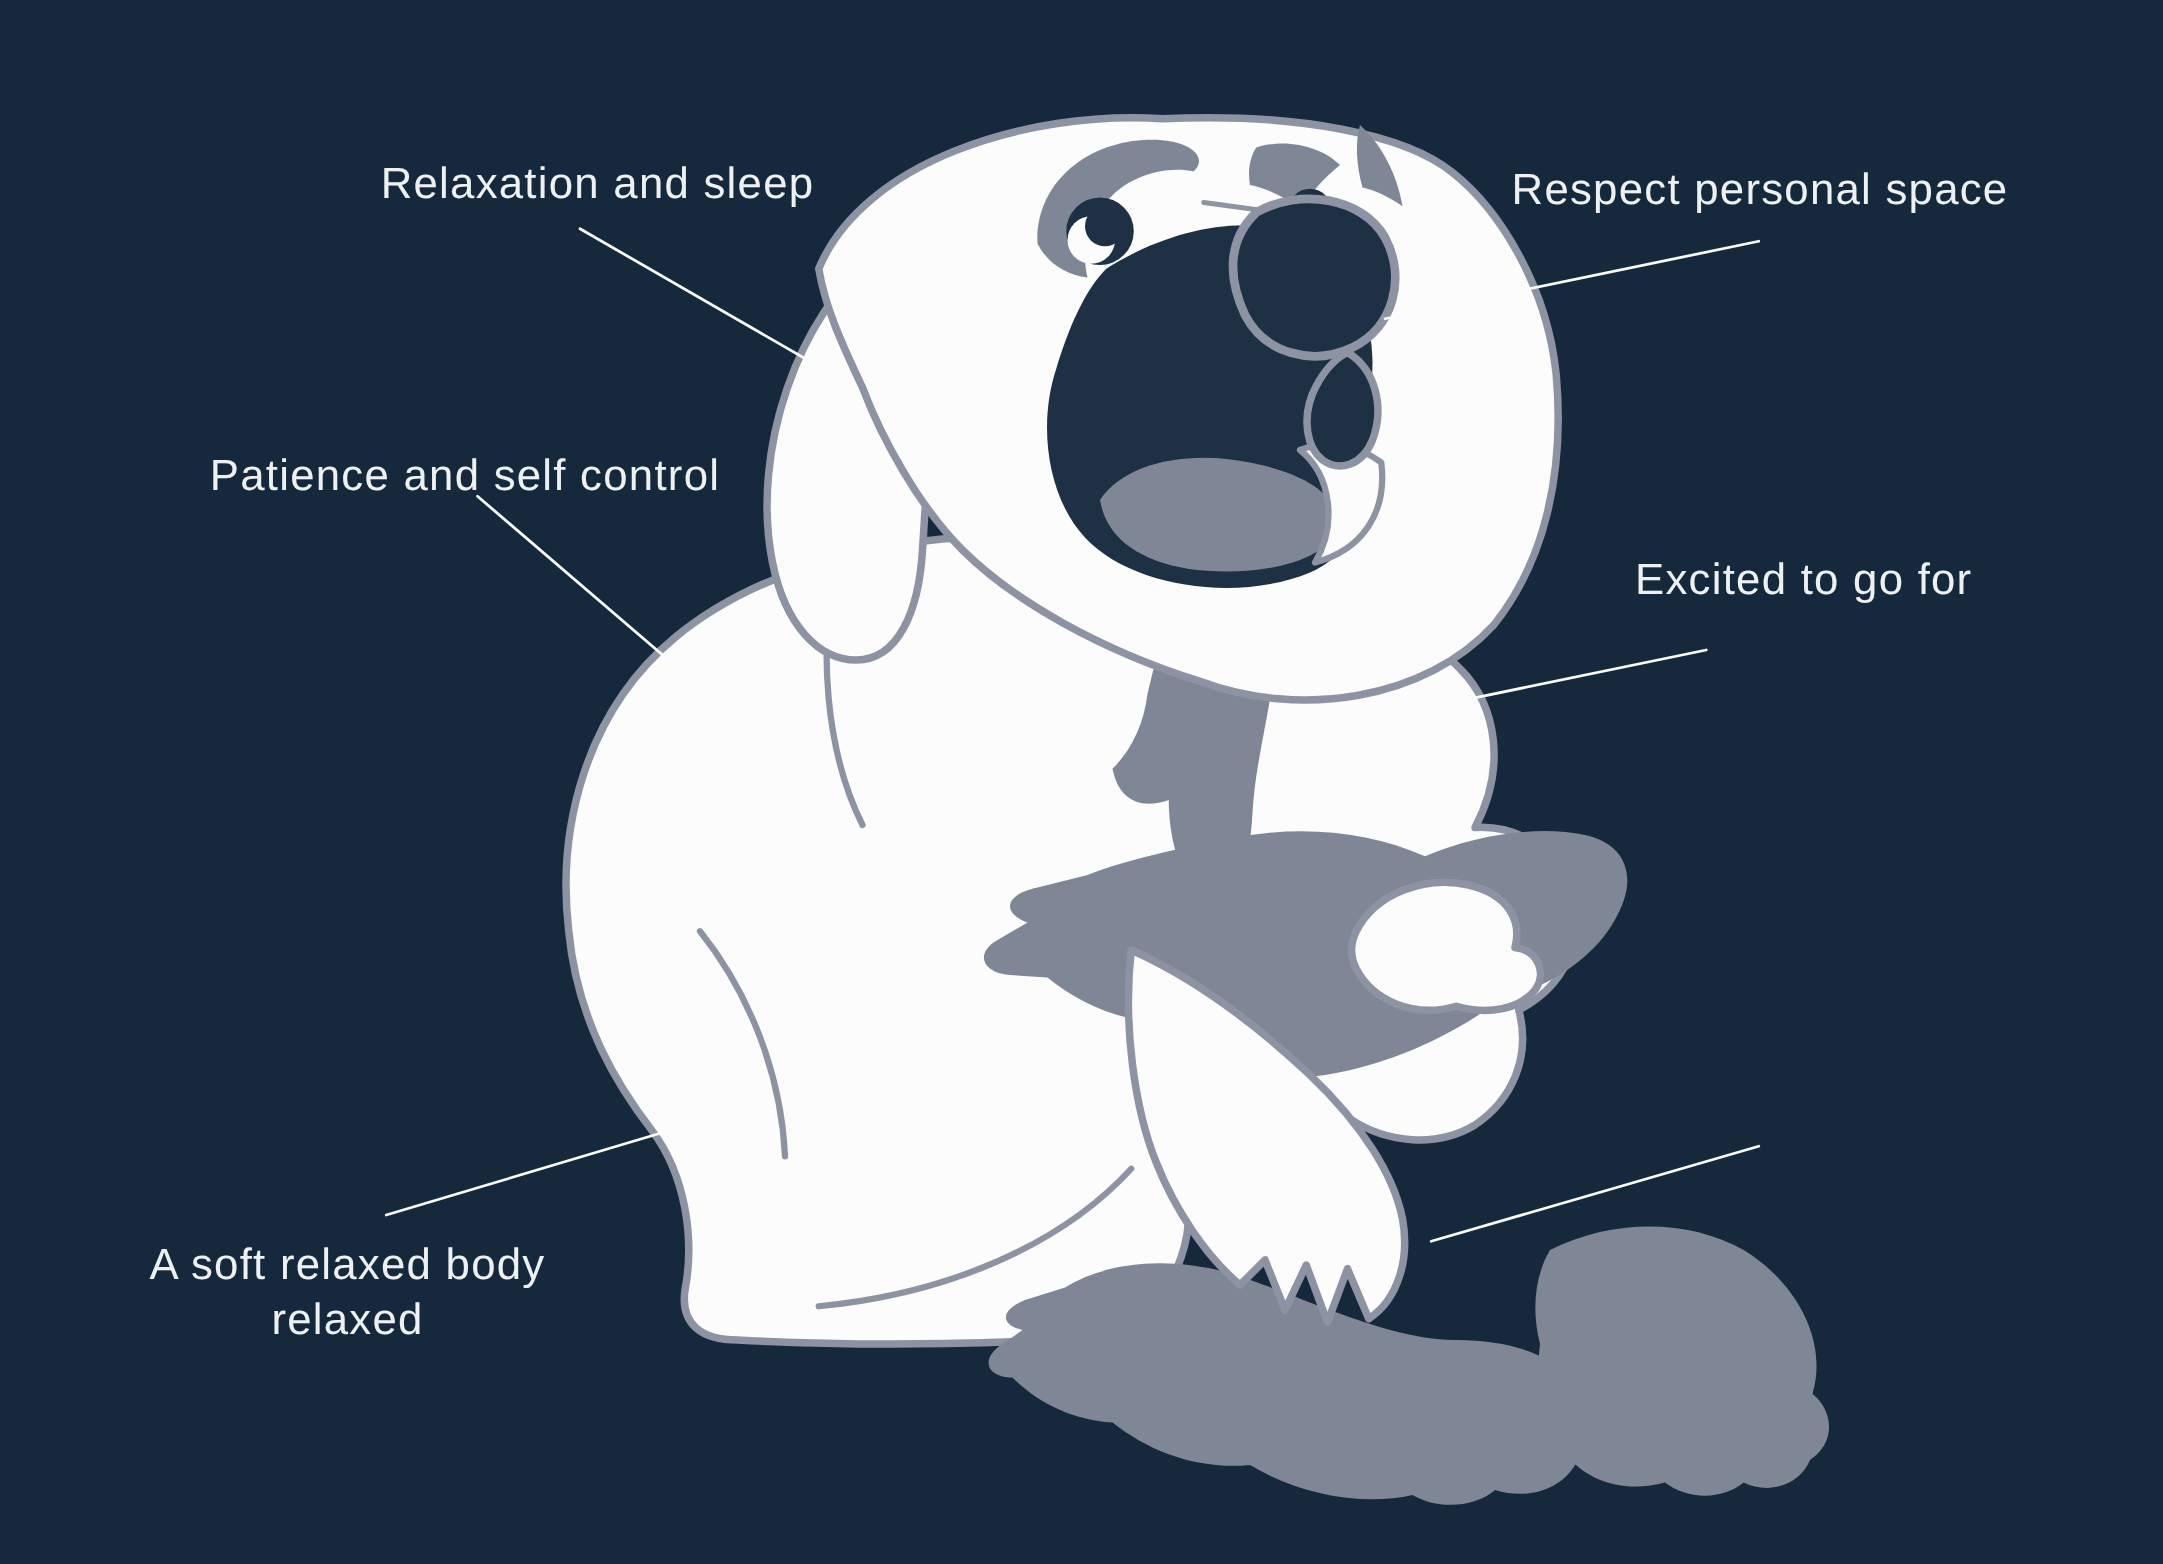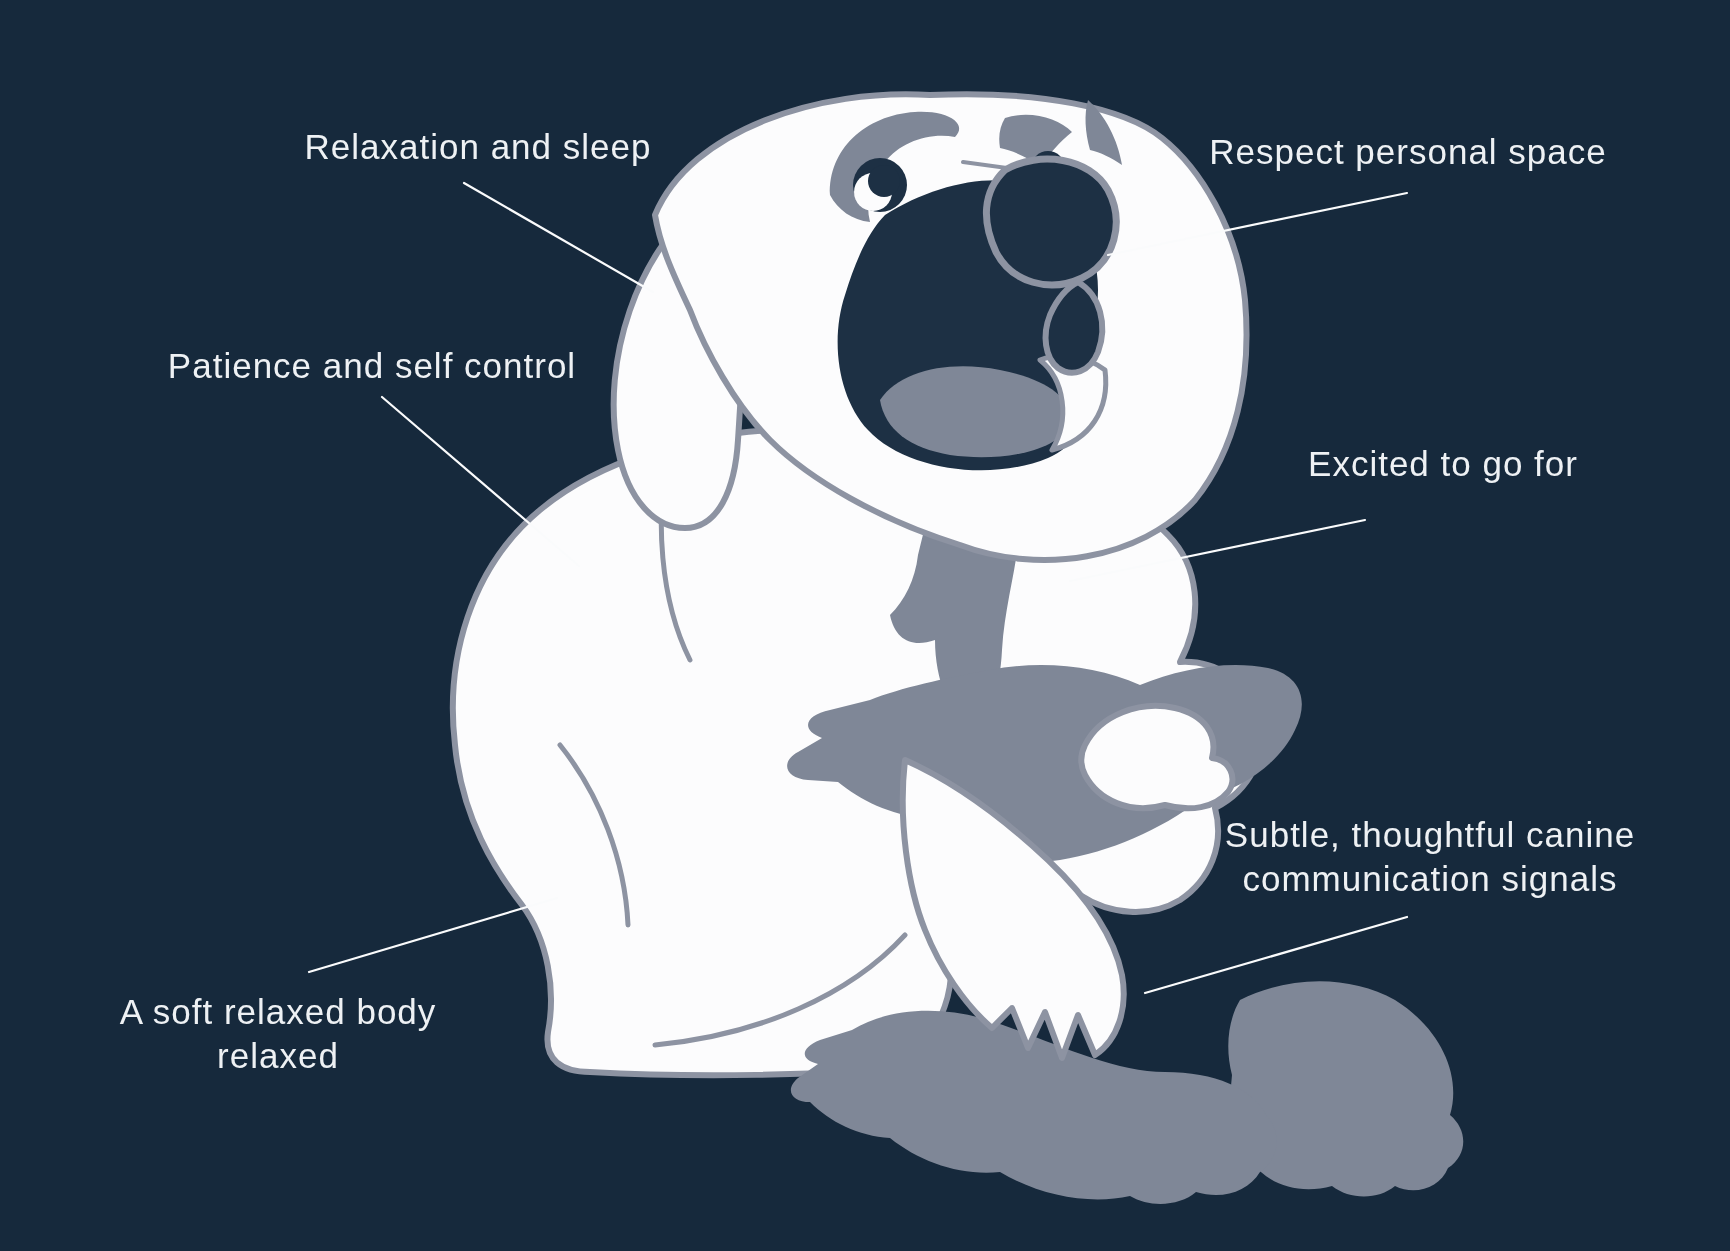--- a/index.html
+++ b/index.html
@@ -199,31 +199,27 @@
   </svg>
 
   <div class="label" style="left:478px;top:147px;">
     <span>Relaxation and sleep</span>
   </div>
 
   <div class="label" style="left:1408px;top:152px;">
     <span>Respect personal space</span>
   </div>
 
-  <div class="label" style="left:372px;top:366px;">
+  <div class="label" style="left:372px;top:381px;">
     <span>Patience and self control</span>
   </div>
 
   <div class="label" style="left:1398px;top:464px;margin-left:45px;">
     <span>Excited to go for</span>
   </div>
 
   <div class="label" style="left:278px;top:1034px;">
     <span>A soft relaxed body</span>
     <span>relaxed</span>
   </div>
 
-  <div class="label" style="left:1430px;top:857px;">
-    <span>Subtle, thoughtful canine</span>
-    <span>communication signals</span>
-  </div>
 
 </div>
 
 </body></html>

